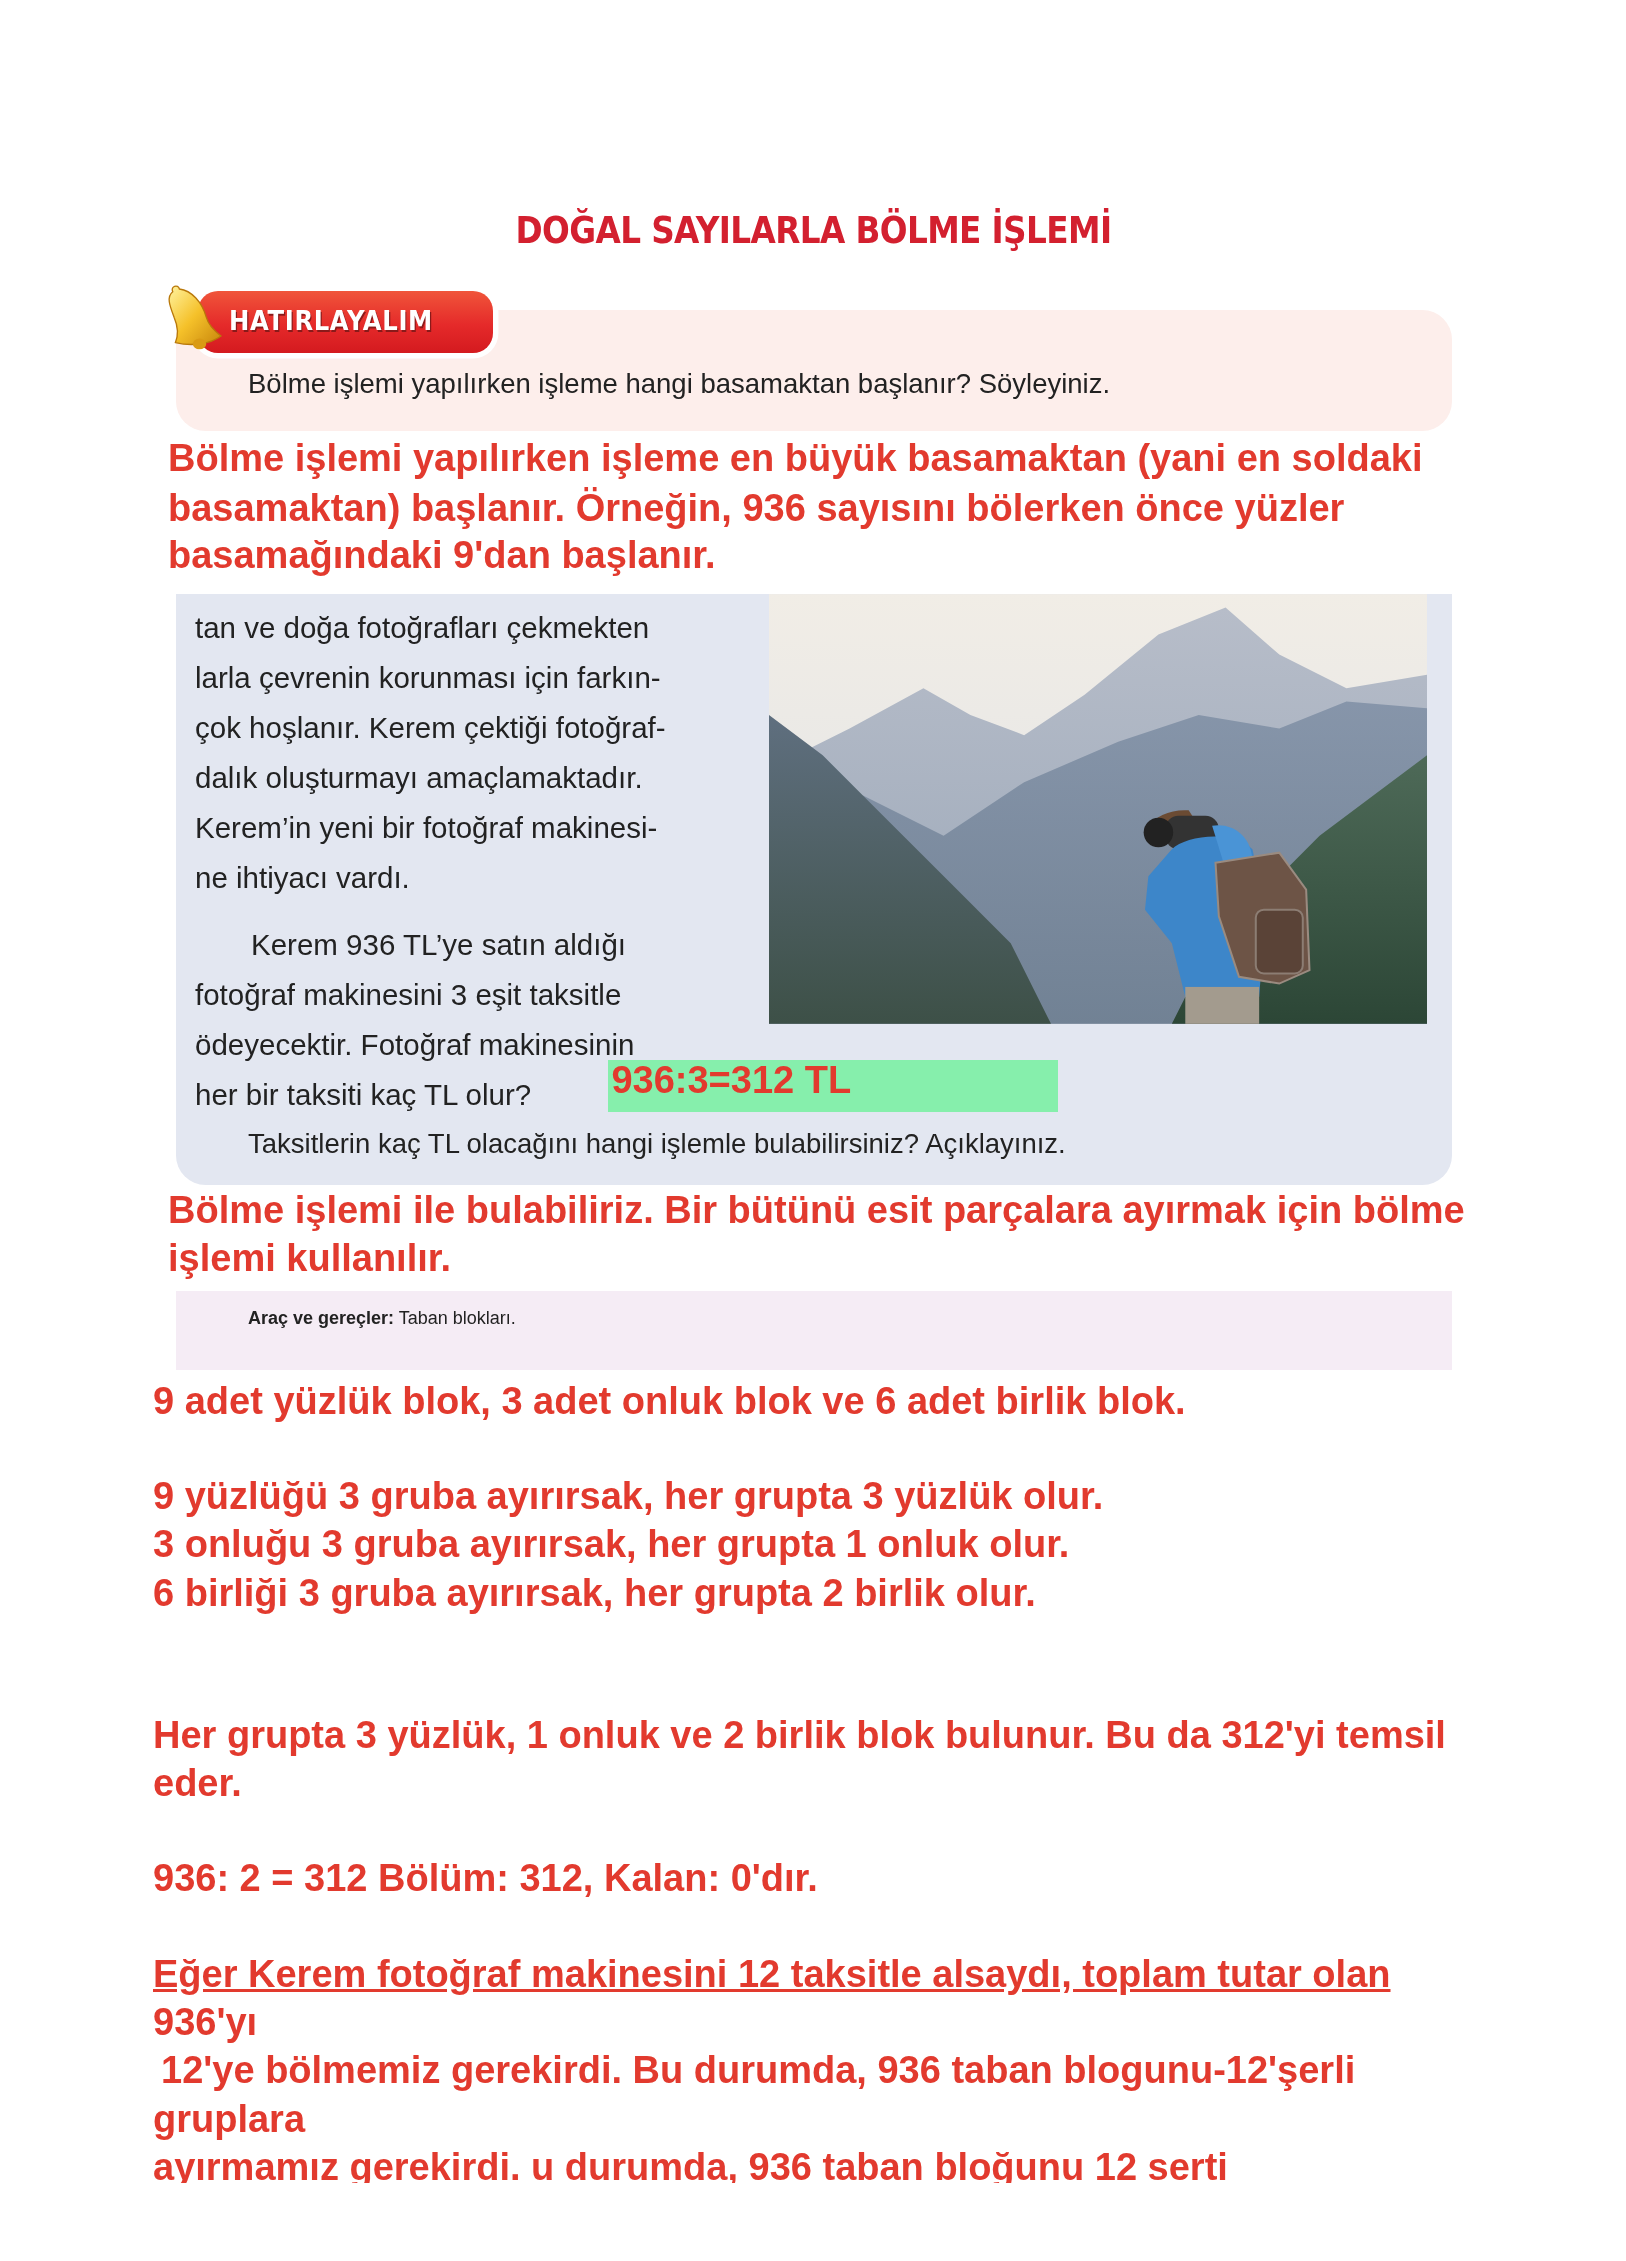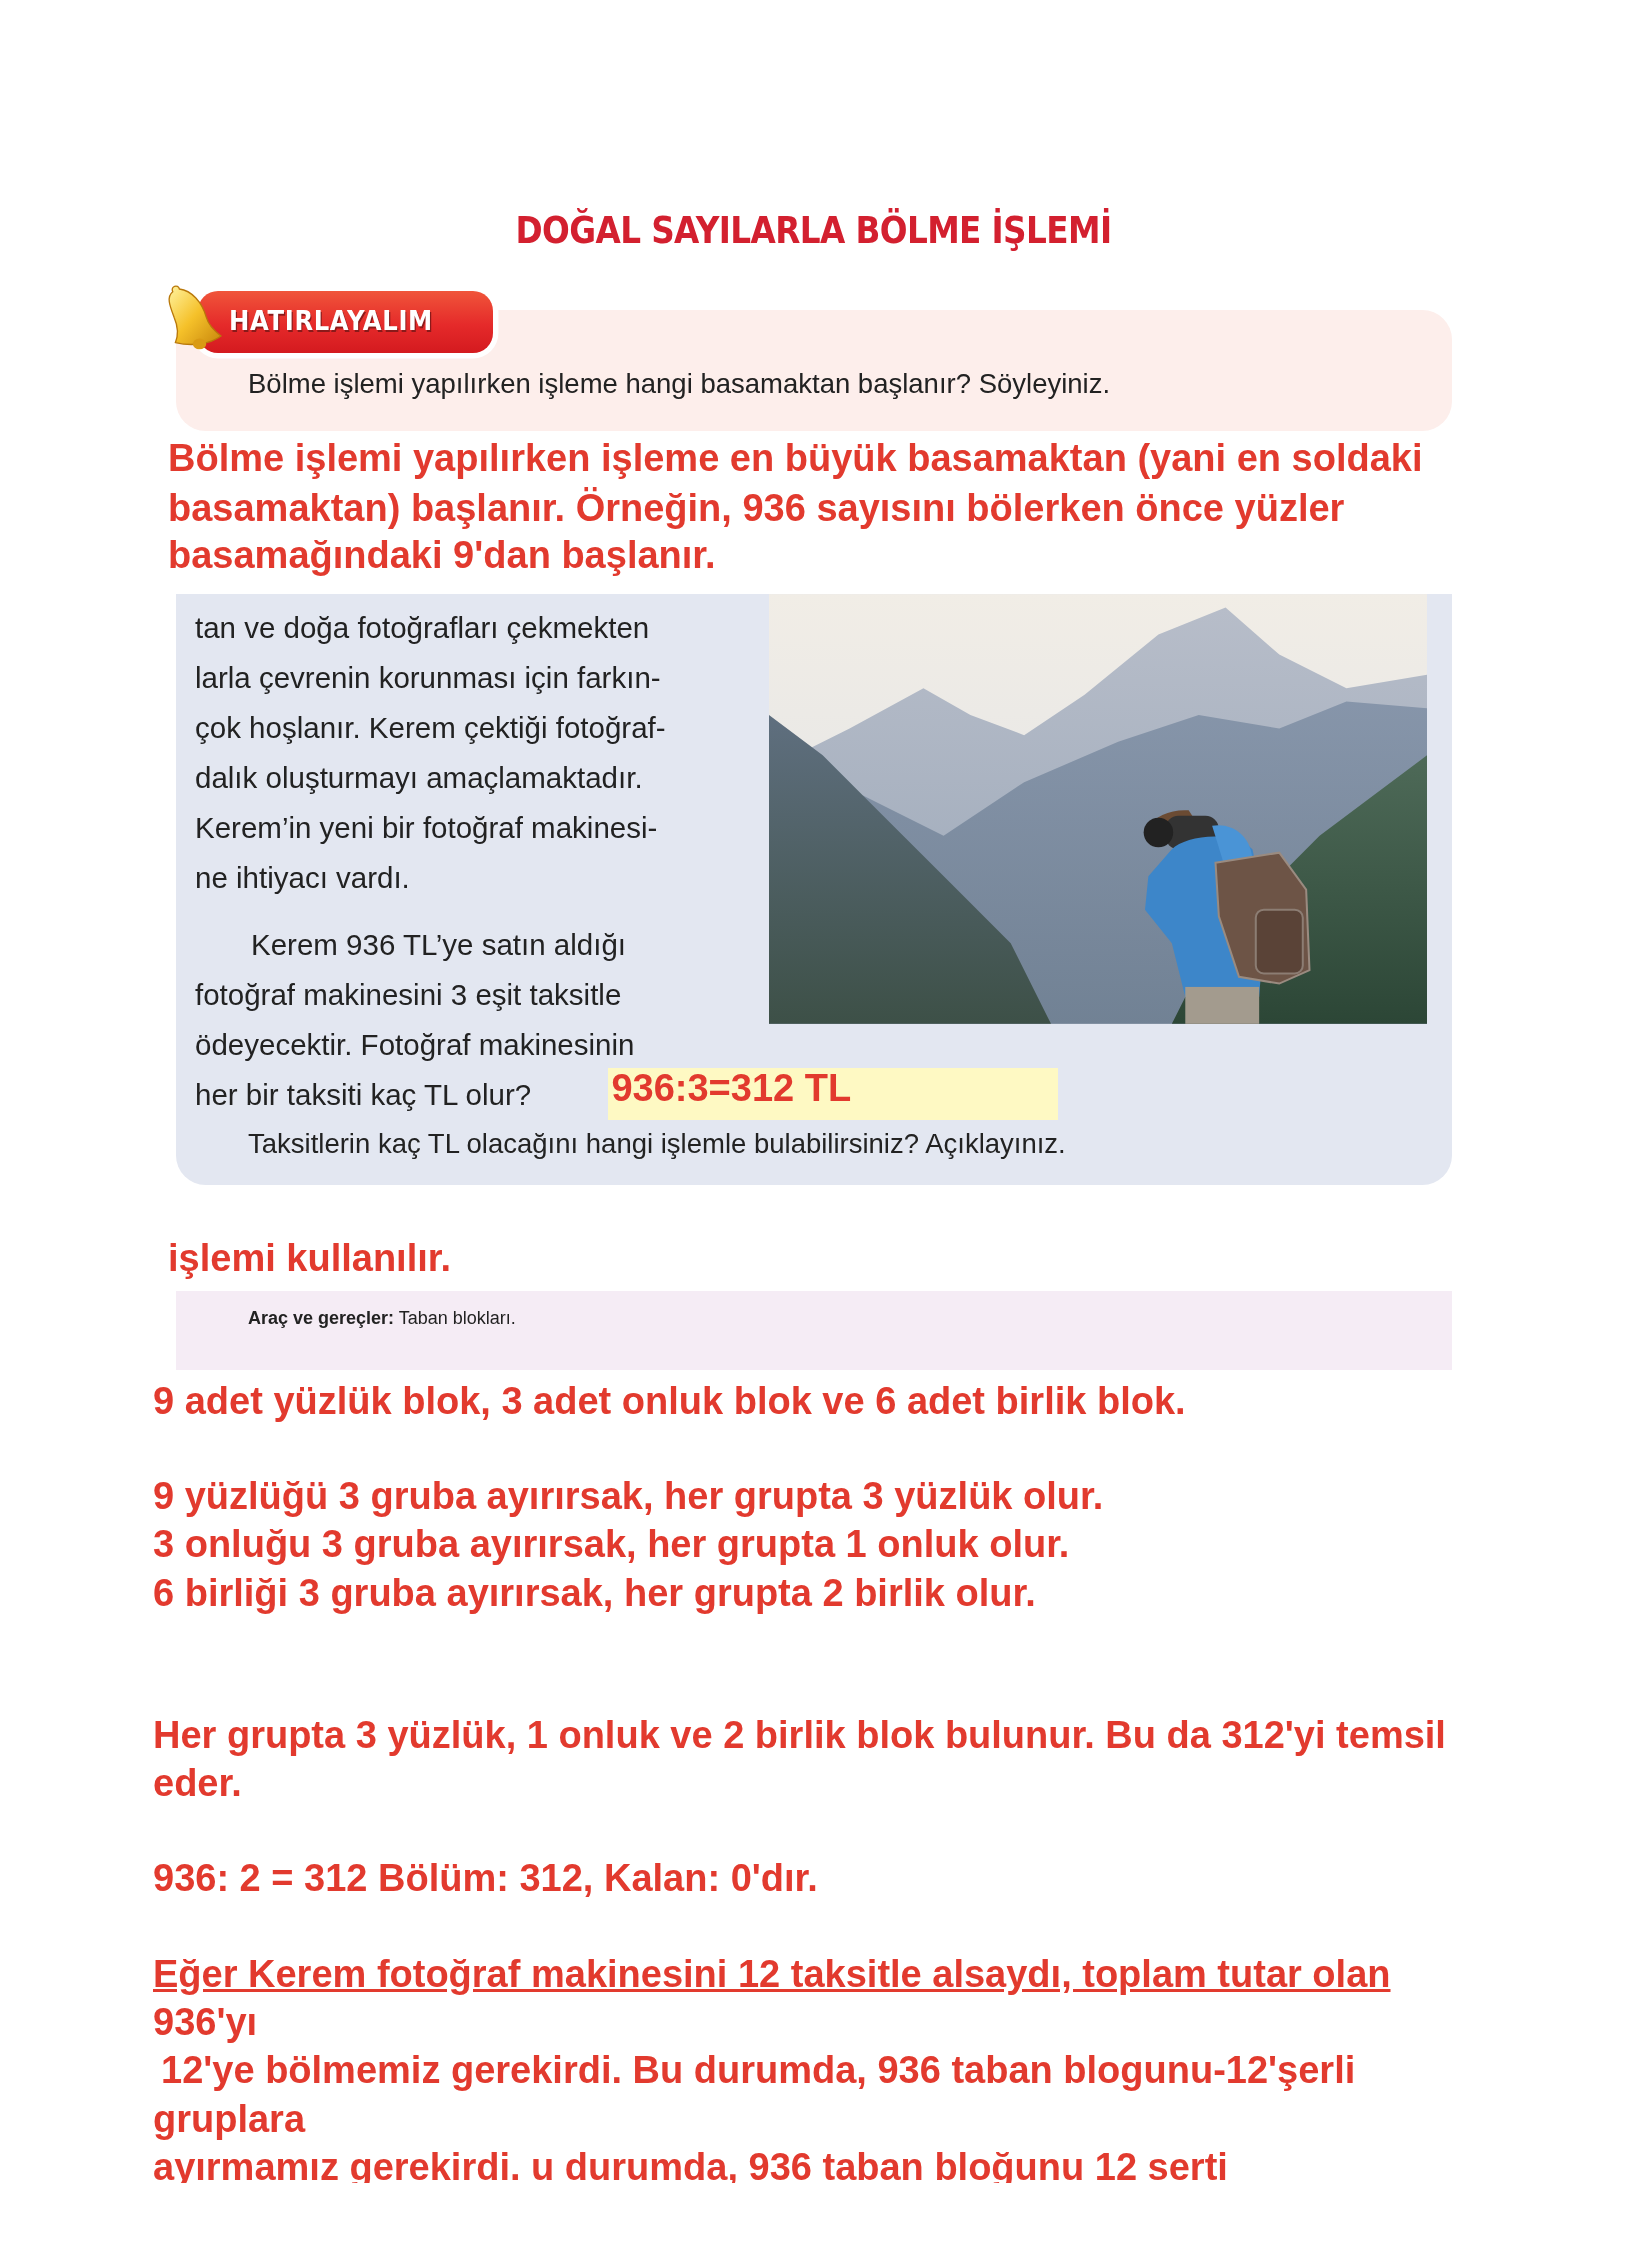--- a/index.html
+++ b/index.html
@@ -18,21 +18,21 @@
 
   .answer { color:#e23a2e; font-weight:bold; font-size:38px; line-height:48px; white-space:nowrap; }
 
   .story-panel { left:176px; top:594px; width:1276px; height:591px; background:#e3e7f1; border-radius:0 0 29.5px 29.5px; }
   .story-text { left:195px; width:537px; font-size:29.5px; color:#222; line-height:50px; text-align:justify; }
   .story-text p { margin:0; }
   .story-text .ind { text-indent:56px; }
 
   .photo { left:769px; top:594px; width:658px; height:430px; overflow:hidden; }
 
-  .answer-box { left:608px; top:1060px; width:450px; height:52px; background:#fef9c3;margin-top:8px; }
+  .answer-box { left:608px; top:1060px; width:450px; height:52px; background:#86efac; }
   .answer-box span { position:absolute; left:3.4px; top:-1.3px; color:#e23a2e; font-weight:bold; font-size:38px; }
 
   .story-question { left:248px; top:1128px; font-size:27.5px; color:#222; white-space:nowrap; }
 
   .tools-panel { left:176px; top:1291px; width:1276px; height:79px; background:#f5ecf5; }
   .tools-text { left:248px; top:1308px; font-size:18px; color:#222; white-space:nowrap; }
   .tools-text b { font-weight:bold; }
 
   .clip { overflow:hidden; }
 </style>
@@ -121,20 +121,21 @@
   </svg>
 </div>
 
 <div class="abs answer-box">
   <span>936:3=312 TL</span>
 </div>
 
 <div class="abs story-question">Taksitlerin kaç TL olacağını hangi işlemle bulabilirsiniz? Açıklayınız.</div>
 
 <div class="abs clip" style="left:168px;top:1186px;width:1424px;height:101px;">
+  <div class="abs answer" style="left:0;top:0;">Bölme işlemi ile bulabiliriz. Bir bütünü esit parçalara ayırmak için bölme</div>
   <div class="abs answer" style="left:0;top:48px;">işlemi kullanılır.</div>
 </div>
 
 <div class="abs tools-panel"></div>
 <div class="abs tools-text">
   <b>Araç ve gereçler:</b>
   <span>Taban blokları.</span>
 </div>
 
 <div class="abs answer" style="left:153px;top:1377px;">9 adet yüzlük blok, 3 adet onluk blok ve 6 adet birlik blok.</div>

